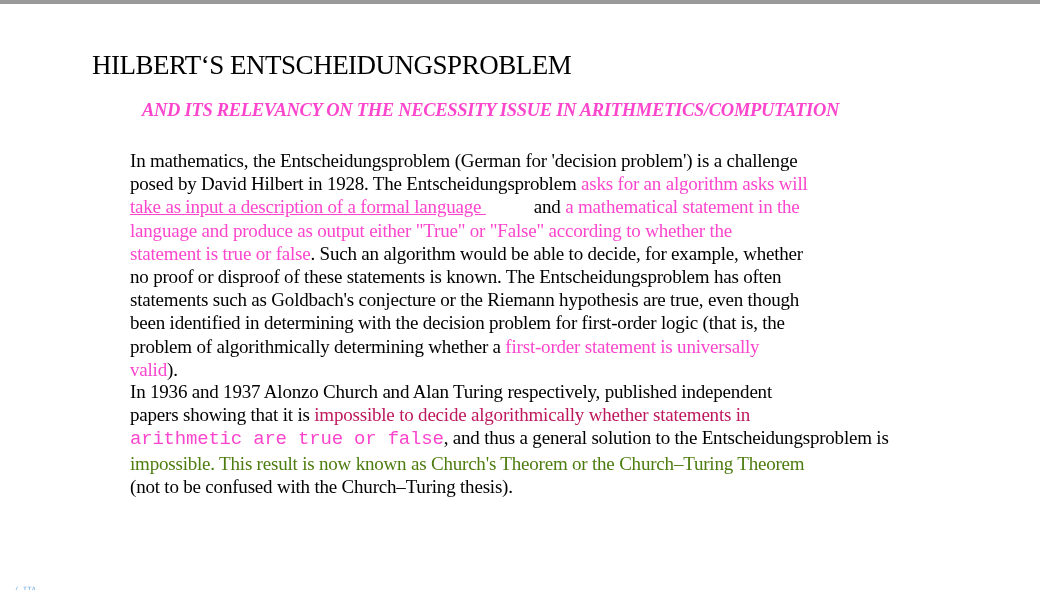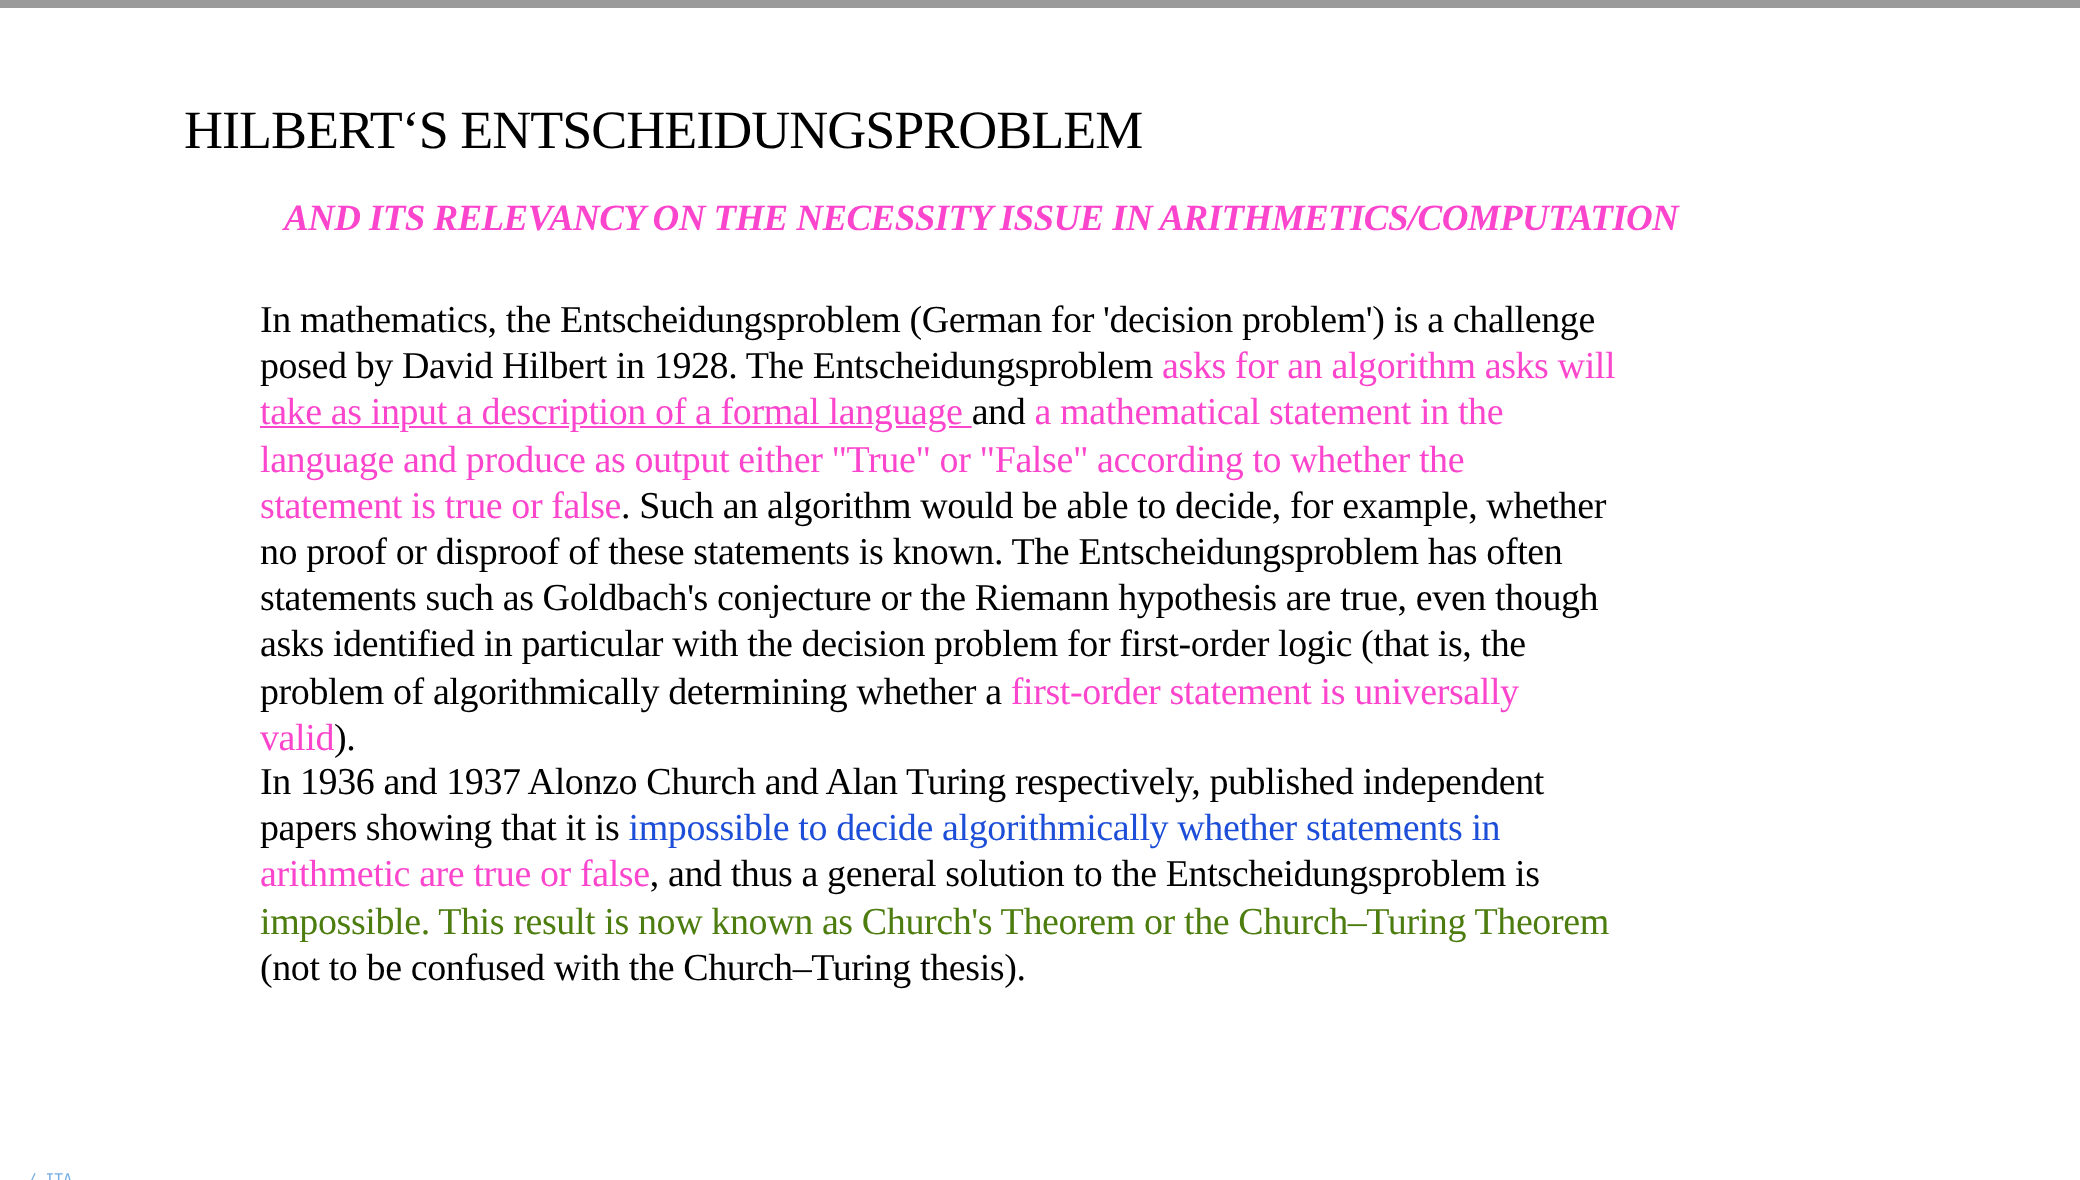--- a/index.html
+++ b/index.html
@@ -74,34 +74,34 @@
 
   <div class="top-bar" style="background: rgb(154, 154, 154);"></div>
 
   <div class="title">HILBERT‘S ENTSCHEIDUNGSPROBLEM</div>
 
   <div class="subtitle" style="color: rgb(251, 69, 205);">AND ITS RELEVANCY ON THE NECESSITY ISSUE IN ARITHMETICS/COMPUTATION</div>
 
   <div class="para" id="para-1">
       <div class="line"><span style="color: rgb(0, 0, 0);">In mathematics, the Entscheidungsproblem (German for 'decision problem') is a challenge</span></div>
       <div class="line"><span style="color: rgb(0, 0, 0);">posed by David Hilbert in 1928. The Entscheidungsproblem </span><span style="color: rgb(251, 69, 205);">asks for an algorithm asks will</span></div>
-      <div class="line"><span style="color: rgb(251, 69, 205); text-decoration: underline;">take as input a description of a formal language </span><span style="color: rgb(0, 0, 0);">and </span><span style="color: rgb(251, 69, 205);">a mathematical statement in the</span></div>
+      <div class="line"><span style="color: rgb(251, 69, 205); text-decoration: underline;">take as input a description of a formal language </span><span style="color: rgb(0, 0, 0); margin-left: 48px;">and </span><span style="color: rgb(251, 69, 205);">a mathematical statement in the</span></div>
       <div class="line"><span style="color: rgb(251, 69, 205);">language and produce as output either "True" or "False" according to whether the</span></div>
       <div class="line"><span style="color: rgb(251, 69, 205);">statement is true or false</span><span style="color: rgb(0, 0, 0);">. Such an algorithm would be able to decide, for example, whether</span></div>
       <div class="line"><span style="color: rgb(0, 0, 0);">no proof or disproof of these statements is known. The Entscheidungsproblem has often</span></div>
       <div class="line"><span style="color: rgb(0, 0, 0);">statements such as Goldbach's conjecture or the Riemann hypothesis are true, even though</span></div>
-      <div class="line"><span style="color: rgb(0, 0, 0);">asks identified in particular with the decision problem for first-order logic (that is, the</span></div>
+      <div class="line"><span style="color: rgb(0, 0, 0);">been identified in determining with the decision problem for first-order logic (that is, the</span></div>
       <div class="line"><span style="color: rgb(0, 0, 0);">problem of algorithmically determining whether a </span><span style="color: rgb(251, 69, 205);">first-order statement is universally</span></div>
       <div class="line"><span style="color: rgb(251, 69, 205);">valid</span><span style="color: rgb(0, 0, 0);">).</span></div>
     </div>
 
   <div class="para" id="para-2">
       <div class="line"><span style="color: rgb(0, 0, 0);">In 1936 and 1937 Alonzo Church and Alan Turing respectively, published independent</span></div>
-      <div class="line"><span style="color: rgb(0, 0, 0);">papers showing that it is </span><span style="color: #1d4ed8; margin-top: 33px;">impossible to decide algorithmically whether statements in</span></div>
-      <div class="line"><span style="color: rgb(251, 69, 205);">arithmetic are true or false</span><span style="color: rgb(0, 0, 0);">, and thus a general solution to the Entscheidungsproblem is</span></div>
+      <div class="line"><span style="color: rgb(0, 0, 0);">papers showing that it is </span><span style="color: #be185d; margin-top: 33px;">impossible to decide algorithmically whether statements in</span></div>
+      <div class="line"><span style="color: rgb(251, 69, 205); font-family: Liberation Mono, monospace;">arithmetic are true or false</span><span style="color: rgb(0, 0, 0);">, and thus a general solution to the Entscheidungsproblem is</span></div>
       <div class="line"><span style="color: #4d7c0f;">impossible. This result is now known as Church's Theorem or the Church–Turing Theorem</span></div>
       <div class="line"><span style="color: rgb(0, 0, 0); text-align: center;">(not to be confused with the Church–Turing thesis).</span></div>
     </div>
 
   <div class="footer">
     <div><span class="blue" style="color: rgb(116, 173, 228);">/ ITA</span></div>
     
   </div>
 
 </div>

